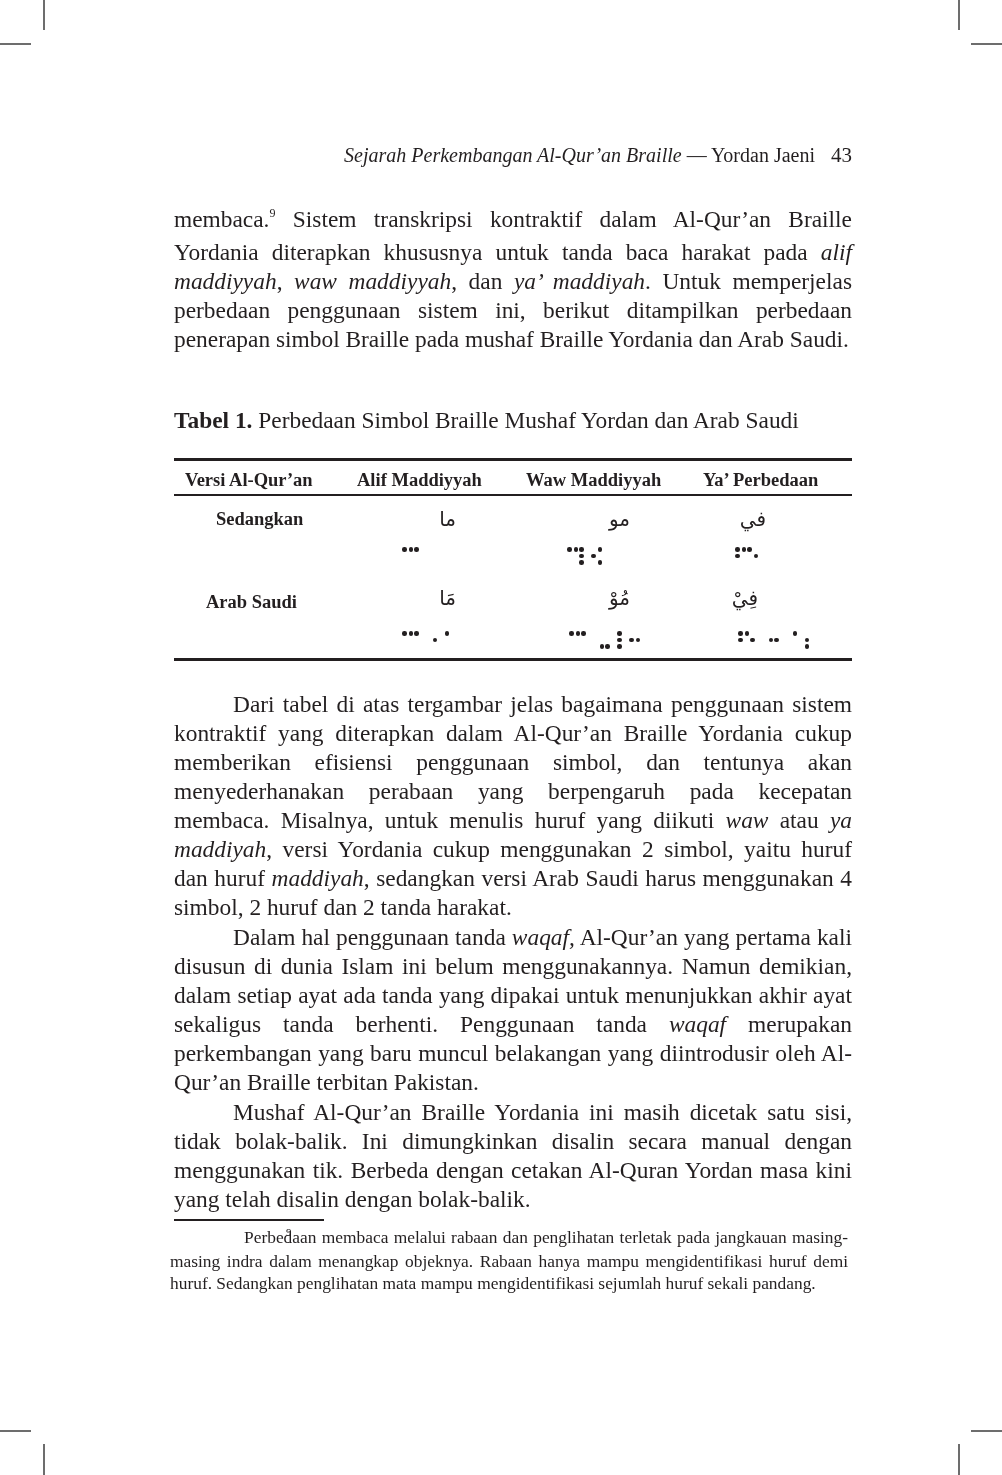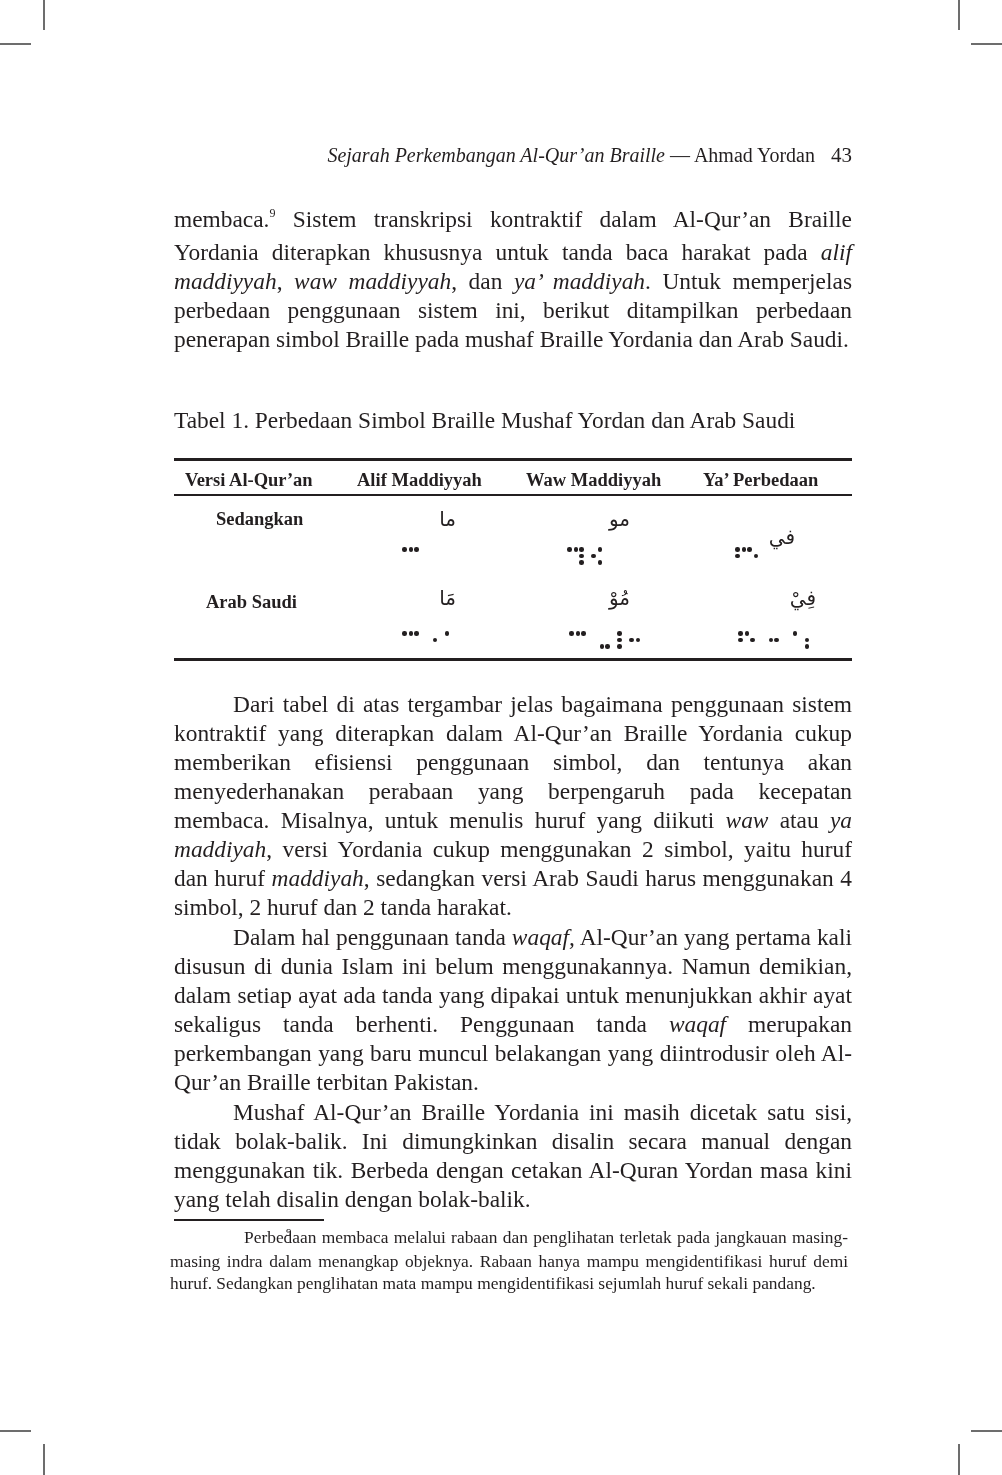--- a/index.html
+++ b/index.html
@@ -19,21 +19,21 @@
     font-size: 23.4px; line-height: 29px; text-align: justify;
     hyphens: manual;
   }
   .body-text p { margin: 0; }
   .indent { text-indent: 59px; }
   sup.fn { font-size: 12px; vertical-align: 0; position: relative; top: -10px; }
   .caption {
     position: absolute; left: 174px; top: 405px; width: 690px;
     font-size: 23.4px; line-height: 30px; white-space: nowrap;
   }
-  .caption b { font-weight: normal; }
+  .caption b { font-weight: bold; }
   .rule { position: absolute; left: 174px; width: 678px; background: #231f20; }
   .th, .td-label {
     position: absolute; font-weight: bold; font-size: 18.5px; line-height: 24px; white-space: nowrap;
   }
   .arabic {
     position: absolute; font-family: "DejaVu Sans", sans-serif; font-size: 20px; line-height: 26px;
     direction: rtl; white-space: nowrap; text-align: right; width: 60px;
   }
   .braille { position: absolute; height: 22px; }
   .braille .dot {
@@ -52,21 +52,21 @@
 <div class="crop" style="left:43px;top:0;width:1.5px;height:30px;"></div>
 <div class="crop" style="left:0;top:43px;width:31px;height:1.5px;"></div>
 <div class="crop" style="left:958px;top:0;width:1.5px;height:30px;"></div>
 <div class="crop" style="left:971px;top:43px;width:31px;height:1.5px;"></div>
 <div class="crop" style="left:0;top:1430px;width:31px;height:1.5px;"></div>
 <div class="crop" style="left:43px;top:1444px;width:1.5px;height:31px;"></div>
 <div class="crop" style="left:971px;top:1430px;width:31px;height:1.5px;"></div>
 <div class="crop" style="left:958px;top:1444px;width:1.5px;height:31px;"></div>
 
 <div class="running-head">
-  <span class="rh-title">Sejarah Perkembangan Al-Qur’an Braille</span><span> — </span><span>Ahmad Yordan</span><span class="rh-page">43</span>
+  <span class="rh-title">Sejarah Perkembangan Al-Qur’an Braille</span><span> — </span><span>Yordan Jaeni</span><span class="rh-page">43</span>
 </div>
 
 <div class="body-text" style="top:205px;">
   <p><span>membaca.</span><sup class="fn">9</sup><span> Sistem transkripsi kontraktif dalam Al-Qur’an Braille Yordania diterapkan khususnya untuk tanda baca harakat pada </span><i>alif maddiyyah</i><span>, </span><i>waw maddiyyah</i><span>, dan </span><i>ya’ maddiyah</i><span>. Untuk memperjelas perbedaan penggunaan sistem ini, berikut ditampilkan perbedaan penerapan simbol Braille pada mushaf Braille Yordania dan Arab Saudi.</span></p>
 </div>
 
 <div class="caption">
   <b>Tabel 1.</b><span> Perbedaan Simbol Braille Mushaf Yordan dan Arab Saudi</span>
 </div>
 
@@ -74,29 +74,29 @@
   <div class="rule" style="top:458px;height:2.5px;"></div>
   <div class="th" style="left:185px;top:468px;">Versi Al-Qur’an</div>
   <div class="th" style="left:357px;top:468px;">Alif Maddiyyah</div>
   <div class="th" style="left:526px;top:468px;">Waw Maddiyyah</div>
   <div class="th" style="left:703px;top:468px;">Ya’ Perbedaan</div>
   <div class="rule" style="top:494px;height:1.8px;"></div>
 
   <div class="td-label" style="left:216px;top:507px;">Sedangkan</div>
   <div class="arabic" style="left:396px;top:506px;">ما</div>
   <div class="arabic" style="left:570px;top:506px;">مو</div>
-  <div class="arabic" style="left:735px;top:506px;margin-top:18px;">في</div>
+  <div class="arabic" style="left:706px;top:506px;">في</div>
   <div class="braille" style="left:402px;top:547px;"><span><span class="dot" style="left: 0px; top: 0px;"></span><span class="dot" style="left: 6.5px; top: 0px;"></span></span><span><span class="dot" style="left: 12px; top: 0px;"></span></span></div>
   <div class="braille" style="left:567px;top:547px;"><span><span class="dot" style="left: 0px; top: 0px;"></span><span class="dot" style="left: 6.5px; top: 0px;"></span></span><span><span class="dot" style="left: 12px; top: 0px;"></span><span class="dot" style="left: 12px; top: 6.5px;"></span><span class="dot" style="left: 12px; top: 13px;"></span></span><span><span class="dot" style="left: 24px; top: 6.5px;"></span><span class="dot" style="left: 30.5px; top: 0px;"></span><span class="dot" style="left: 30.5px; top: 13px;"></span></span></div>
   <div class="braille" style="left:735px;top:547px;"><span><span class="dot" style="left: 0px; top: 0px;"></span><span class="dot" style="left: 0px; top: 6.5px;"></span><span class="dot" style="left: 6.5px; top: 0px;"></span></span><span><span class="dot" style="left: 12px; top: 0px;"></span><span class="dot" style="left: 18.5px; top: 6.5px;"></span></span></div>
 
   <div class="td-label" style="left:206px;top:590px;">Arab Saudi</div>
   <div class="arabic" style="left:396px;top:585px;">مَا</div>
   <div class="arabic" style="left:570px;top:585px;">مُوْ</div>
-  <div class="arabic" style="left:756px;top:585px;">فِيْ</div>
+  <div class="arabic" style="left:698px;top:585px;">فِيْ</div>
   <div class="braille" style="left:402px;top:631px;"><span><span class="dot" style="left: 0px; top: 0px;"></span><span class="dot" style="left: 6.5px; top: 0px;"></span></span><span><span class="dot" style="left: 12px; top: 0px;"></span></span><span><span class="dot" style="left: 30.5px; top: 6.5px;"></span></span><span><span class="dot" style="left: 42.5px; top: 0px;"></span></span></div>
   <div class="braille" style="left:569px;top:631px;"><span><span class="dot" style="left: 0px; top: 0px;"></span><span class="dot" style="left: 6.5px; top: 0px;"></span></span><span><span class="dot" style="left: 12px; top: 0px;"></span></span><span><span class="dot" style="left: 30.5px; top: 13px;"></span></span><span><span class="dot" style="left: 36px; top: 13px;"></span></span><span><span class="dot" style="left: 48px; top: 0px;"></span><span class="dot" style="left: 48px; top: 6.5px;"></span><span class="dot" style="left: 48px; top: 13px;"></span></span><span><span class="dot" style="left: 60px; top: 6.5px;"></span><span class="dot" style="left: 66.5px; top: 6.5px;"></span></span></div>
   <div class="braille" style="left:738px;top:631px;"><span><span class="dot" style="left: 0px; top: 0px;"></span><span class="dot" style="left: 0px; top: 6.5px;"></span><span class="dot" style="left: 6.5px; top: 0px;"></span></span><span><span class="dot" style="left: 12px; top: 6.5px;"></span></span><span><span class="dot" style="left: 30.5px; top: 6.5px;"></span></span><span><span class="dot" style="left: 36px; top: 6.5px;"></span></span><span><span class="dot" style="left: 54.5px; top: 0px;"></span></span><span><span class="dot" style="left: 66.5px; top: 6.5px;"></span><span class="dot" style="left: 66.5px; top: 13px;"></span></span></div>
 
   <div class="rule" style="top:658px;height:2.5px;"></div>
 </div>
 
 <div class="body-text" style="top:690px;">
   <p class="indent"><span>Dari tabel di atas tergambar jelas bagaimana penggunaan sistem kontraktif yang diterapkan dalam Al-Qur’an Braille Yorda­nia cukup memberikan efisiensi penggunaan simbol, dan tentunya akan menyederhanakan perabaan yang berpengaruh pada kecepatan membaca. Misalnya, untuk menulis huruf yang diikuti </span><i>waw</i><span> atau </span><i>ya maddiyah</i><span>, versi Yordania cukup menggunakan 2 simbol, yaitu huruf dan huruf </span><i>maddiyah</i><span>, sedangkan versi Arab Saudi harus menggunakan 4 simbol, 2 huruf dan 2 tanda harakat.</span></p>
 </div>

